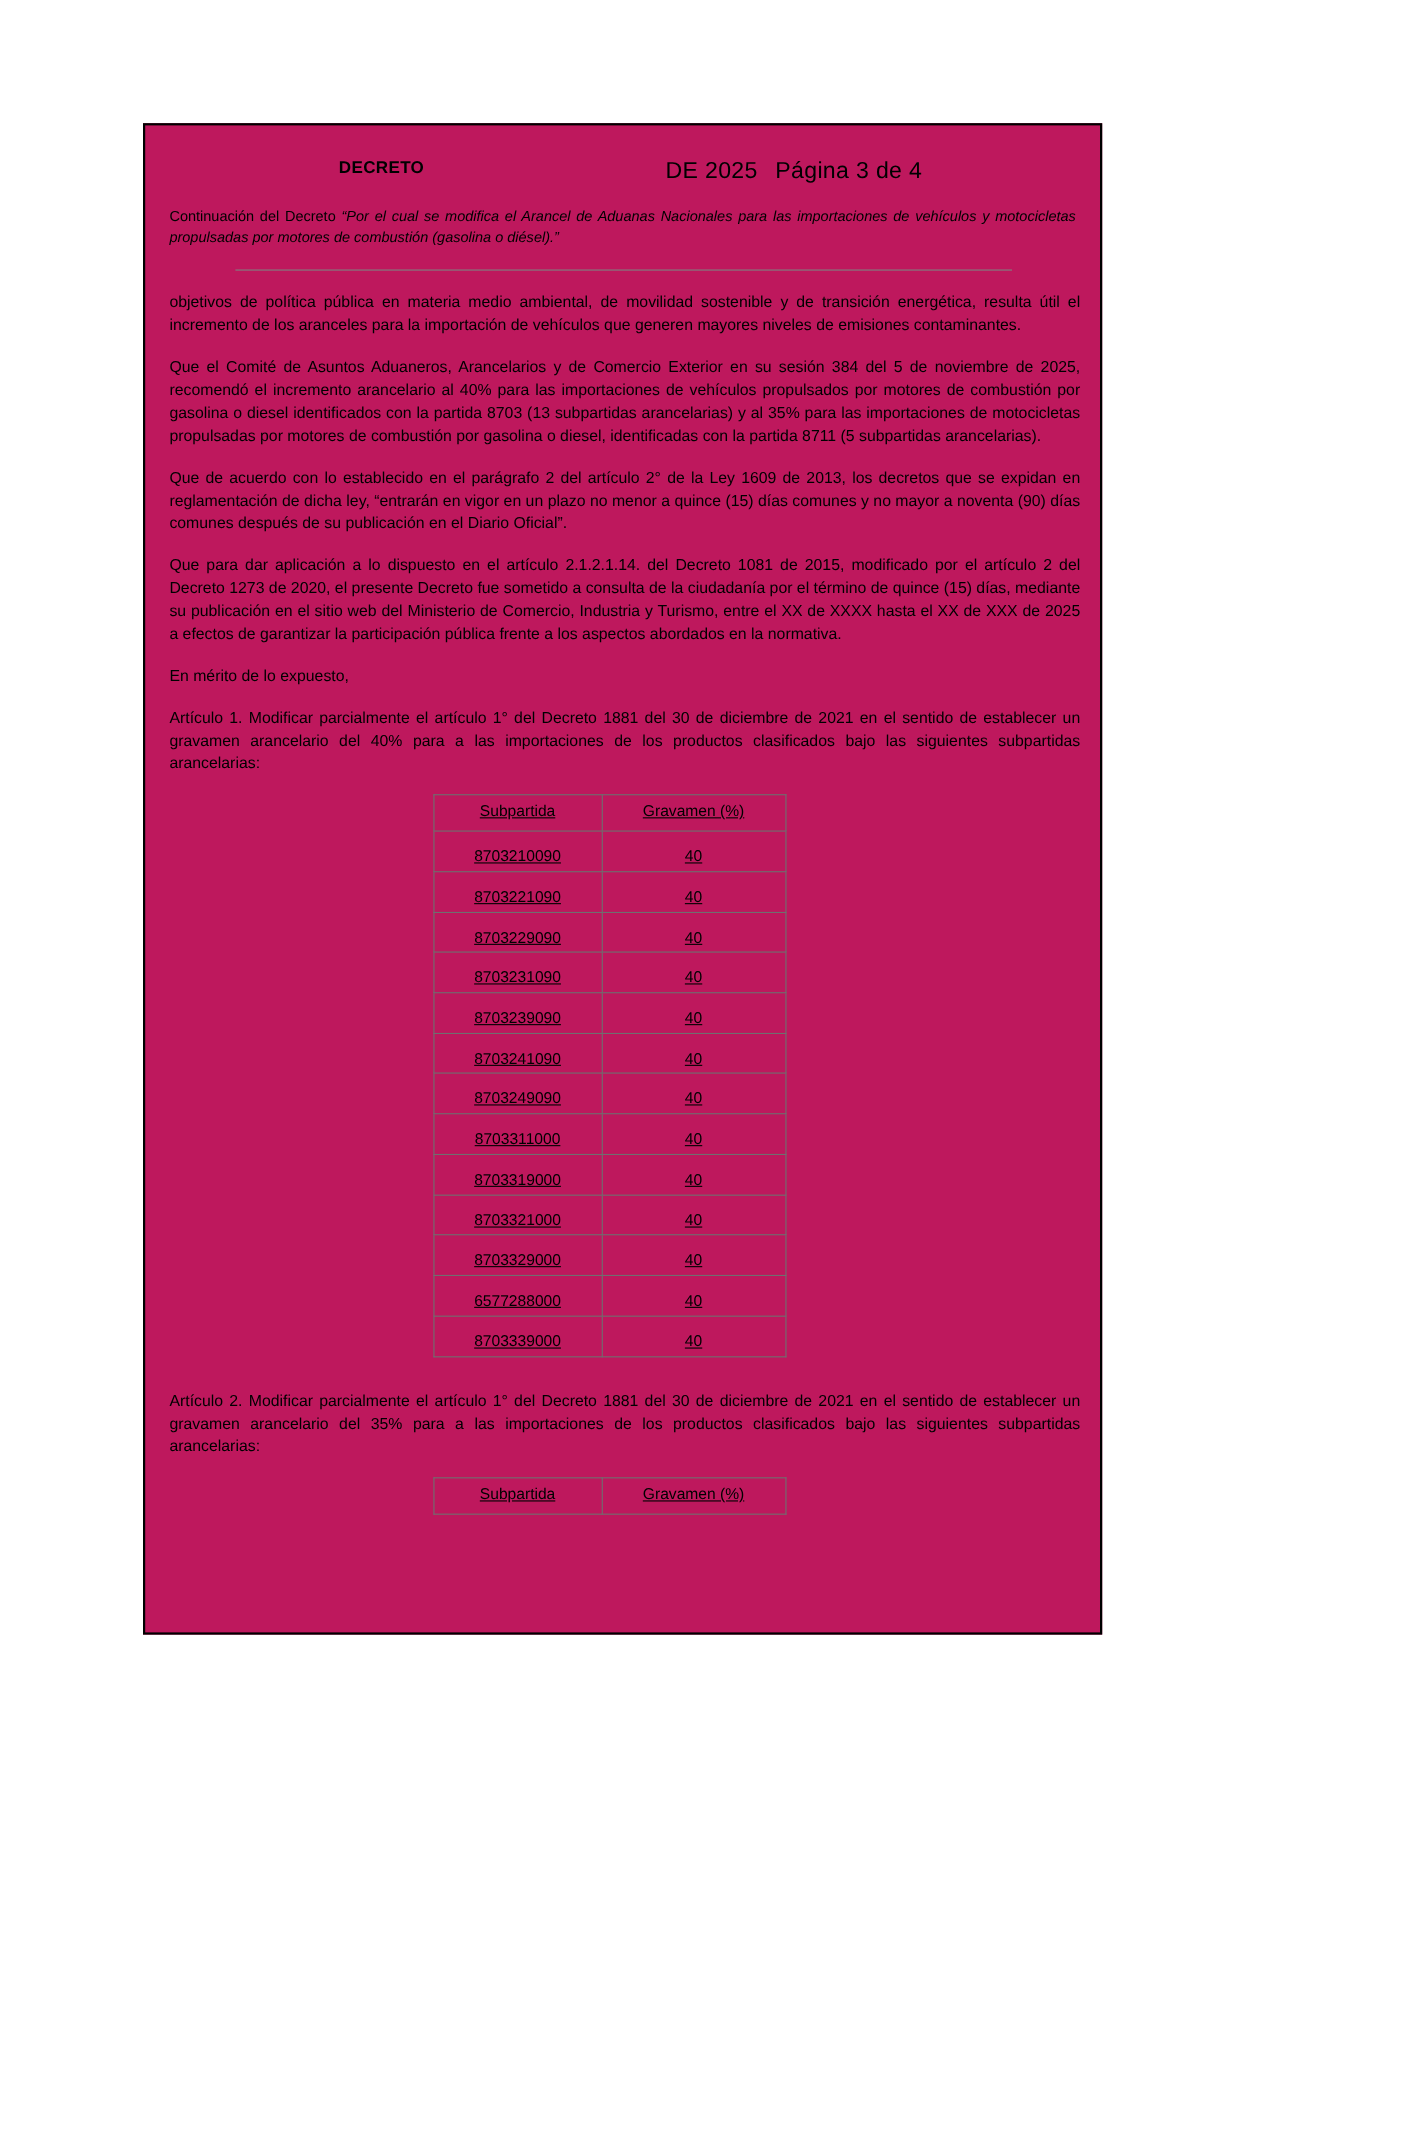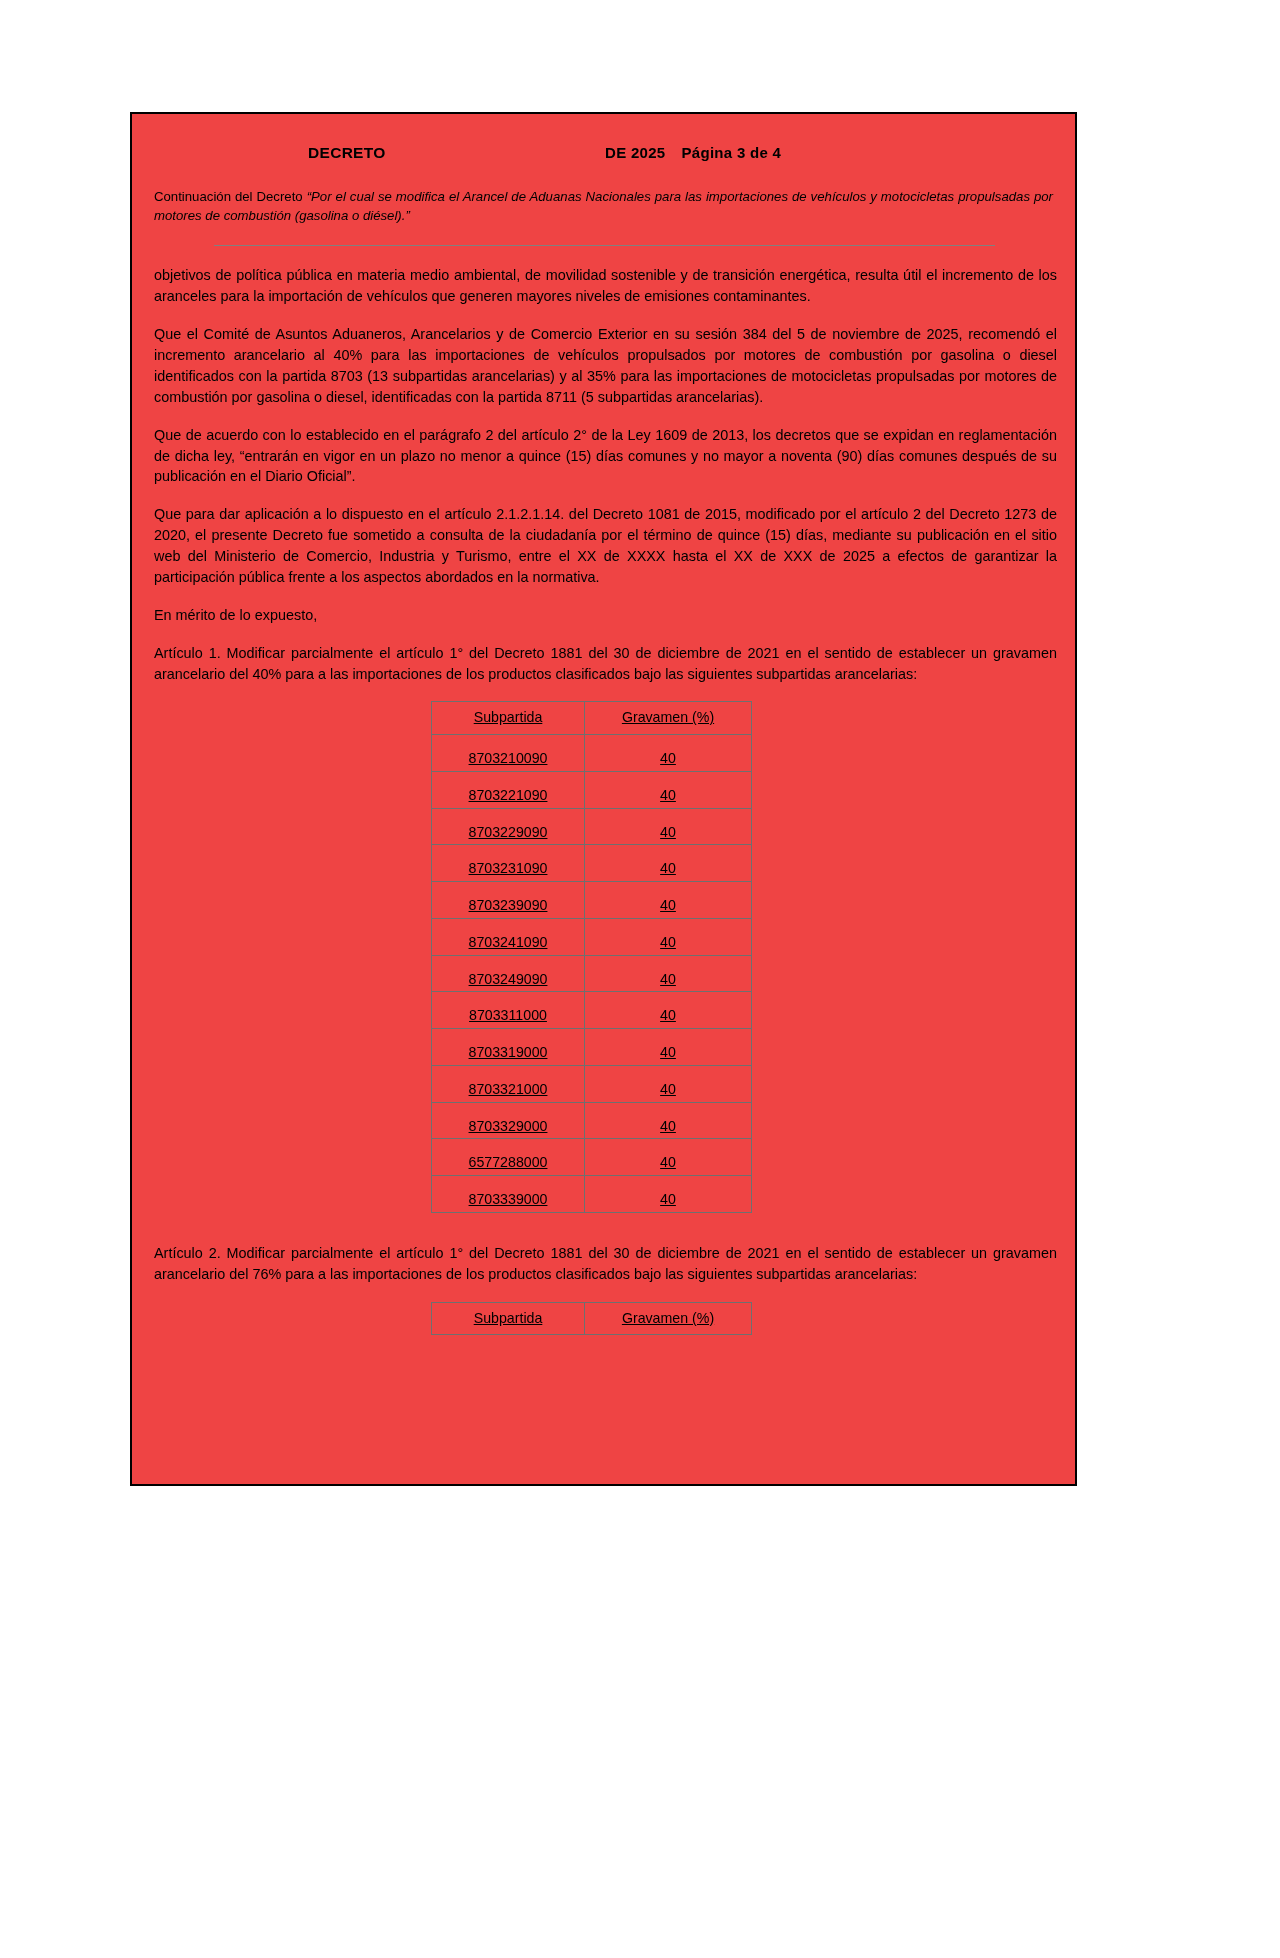--- a/index.html
+++ b/index.html
@@ -13,25 +13,25 @@
     font-family: "Liberation Sans", sans-serif;
     color: #000000;
     position: relative;
     overflow: hidden;
   }
 
   .page-frame {
     position: absolute;
     left: 130px;
     top: 112px;
-    width: 947px;
+    width: 872px;
     height: 1374px;
     border: 2px solid #000000;
     box-sizing: border-box;
-    background: #ef4444;
+    background: #be185d;
   }
 
   .page-inner {
     position: absolute;
     left: 16px;
     top: 20px;
     right: 14px;
   }
 
   
@@ -44,22 +44,22 @@
     left: 160px;
     top: 10px;
     font-size: 15.5px;
     font-weight: bold;
     letter-spacing: 0.3px;
   }
   .hdr-right {
     position: absolute;
     left: 457px;
     top: 10px;
-    font-size: 15px;
-    font-weight: bold;
+    font-size: 21px;
+    font-weight: normal;
     white-space: pre;
     letter-spacing: 0.3px;
   }
   .hdr-de-2025 { }
   .hdr-gap { display: inline-block; width: 16px; }
   .hdr-pagina { }
 
   .continuacion {
     margin-top: 14px;
     font-size: 13.2px;
@@ -213,21 +213,21 @@
                 <td class="col-grav">40</td>
               </tr>
               <tr>
                 <td class="col-sub">8703339000</td>
                 <td class="col-grav">40</td>
               </tr>
             </tbody>
         </table>
       </div>
 
-      <p class="para">Artículo 2. Modificar parcialmente el artículo 1° del Decreto 1881 del 30 de diciembre de 2021 en el sentido de establecer un gravamen arancelario del 76% para a las importaciones de los productos clasificados bajo las siguientes subpartidas arancelarias:</p>
+      <p class="para">Artículo 2. Modificar parcialmente el artículo 1° del Decreto 1881 del 30 de diciembre de 2021 en el sentido de establecer un gravamen arancelario del 35% para a las importaciones de los productos clasificados bajo las siguientes subpartidas arancelarias:</p>
 
       <div class="tbl-wrap second">
         <table class="subp">
           <thead>
             <tr>
               <th class="col-sub">Subpartida</th>
               <th class="col-grav">Gravamen (%)</th>
             </tr>
           </thead>
           <tbody id="tbody-2"></tbody>

